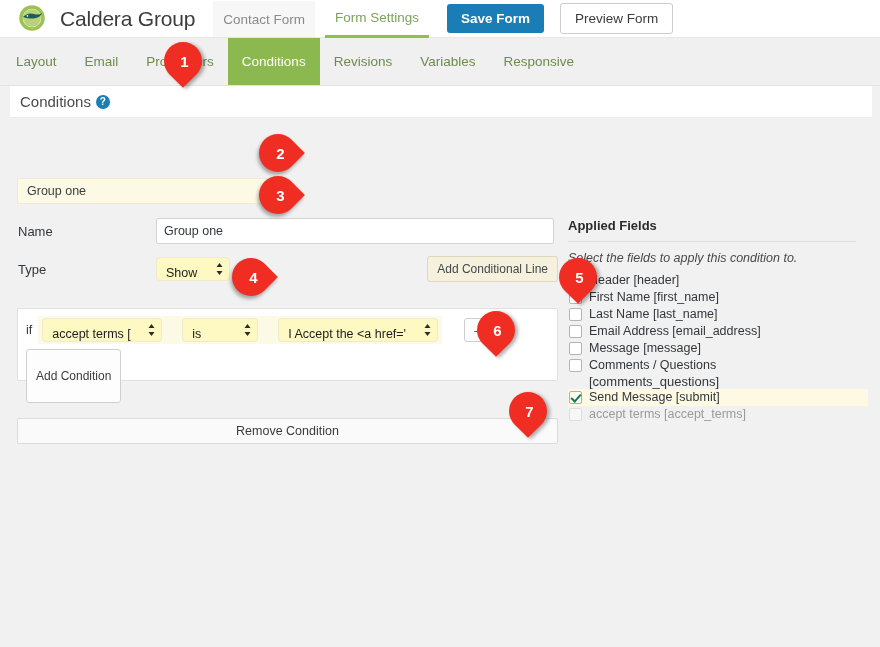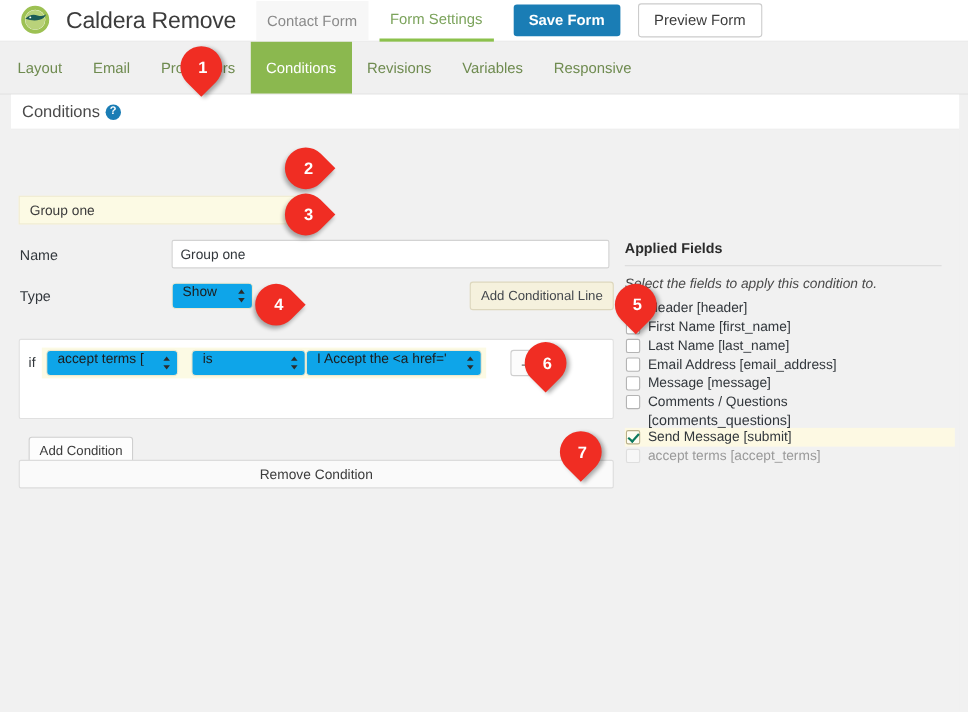--- a/index.html
+++ b/index.html
@@ -189,23 +189,23 @@
     font-size: 12.5px;
     color: #32373c;
     padding: 0 7px;
     border-radius: 2px;
   }
 
   
   .mac-select {
     position: relative;
     display: inline-flex;
-    align-items: flex-start;
+    align-items: flex-end;
     height: 24px;
-    background: #0ea5e9;
+    background: #fef9c3;
     border: 1px solid #efe9cd;
     border-radius: 4px;
     padding: 0 20px 0 9px;
     font-size: 12.5px;
     color: #1d1d1d;
     cursor: pointer;
     overflow: hidden;
     white-space: nowrap;
   }
   .mac-select .caret {
@@ -247,24 +247,24 @@
   .cond-if {
     font-size: 12.5px;
     color: #32373c;
     margin-right: 6px;
   }
   .cond-shade {
     background: #fcfae4;
     display: flex;
     align-items: center;
     padding: 2px 4px;
-    gap: 0;
+    gap: 20px;
   }
   .sel-field { width: 120px; }
-  .sel-op { width: 104px; margin-left: 12px; }
+  .sel-op { width: 76px; }
   .sel-val { width: 160px; }
   .btn-minus {
     width: 28px; height: 24px;
     background: #fcfcfc;
     border: 1px solid #cfcfcf;
     border-radius: 3px;
     color: #555;
     font-size: 14px;
     display: flex;
     align-items: center;
@@ -273,24 +273,23 @@
     margin-left: 22px;
   }
   .btn-add-cond {
     position: absolute;
     left: 8px; top: 40px;
     background: #fdfdfd;
     border: 1px solid #cfcfcf;
     border-radius: 3px;
     font-size: 12px;
     color: #3c3c3c;
-    padding: 5px 9px;
-    cursor: pointer;
-    white-space: nowrap;
-    margin-top: 48px;
+    padding: 19px 9px;
+    cursor: pointer;
+    white-space: nowrap;
   }
 
   .btn-remove-cond {
     position: absolute;
     left: 7px; top: 300px; width: 541px; height: 26px;
     background: #fafafa;
     border: 1px solid #dcdcdc;
     border-radius: 2px;
     color: #3c3c3c;
     font-size: 12.5px;
@@ -394,21 +393,21 @@
 <div class="topbar">
   <div class="logo-wrap">
     <svg class="logo-svg" width="30" height="30" viewBox="0 0 30 30" aria-hidden="true">
       <path d="M4 13 a11 11 0 1 0 22 0 a11 11 0 0 1 -22 0z" fill="#9dc153"></path>
       <circle cx="15" cy="14" r="11" fill="none" stroke="#9dc153" stroke-width="3.5"></circle>
       <circle cx="15" cy="14" r="9" fill="#b9d27a"></circle>
       <path d="M6 13 q5 -5 11 -3 q5 1.5 8 -1 q-1.5 4 -6 5 q-6 1.5 -13 -1z" fill="#1c5b57"></path>
       <circle cx="10.5" cy="11.8" r="0.9" fill="#ffffff"></circle>
     </svg>
   </div>
-  <div class="brand-title">Caldera Remove</div>
+  <div class="brand-title">Caldera Group</div>
 
   <div class="top-tab is-current">Contact Form</div>
   <div class="top-tab is-green">Form Settings</div>
 
   <button class="btn-save">Save Form</button>
   <button class="btn-preview">Preview Form</button>
 </div>
 
 <div class="tabstrip">
   <div class="tab">Layout</div>

